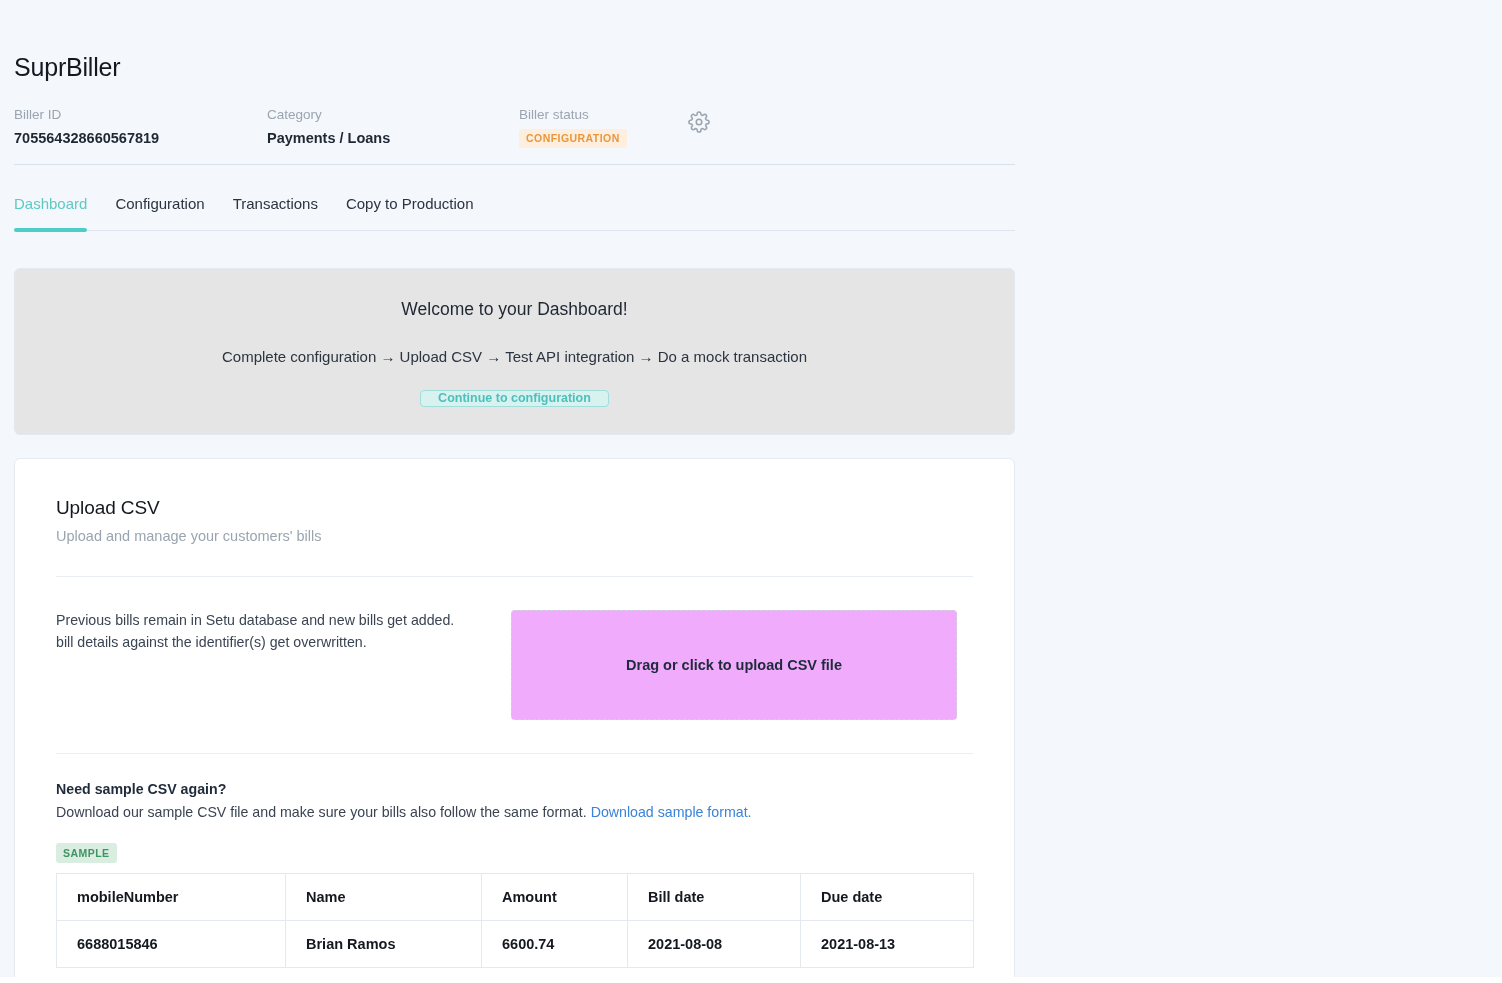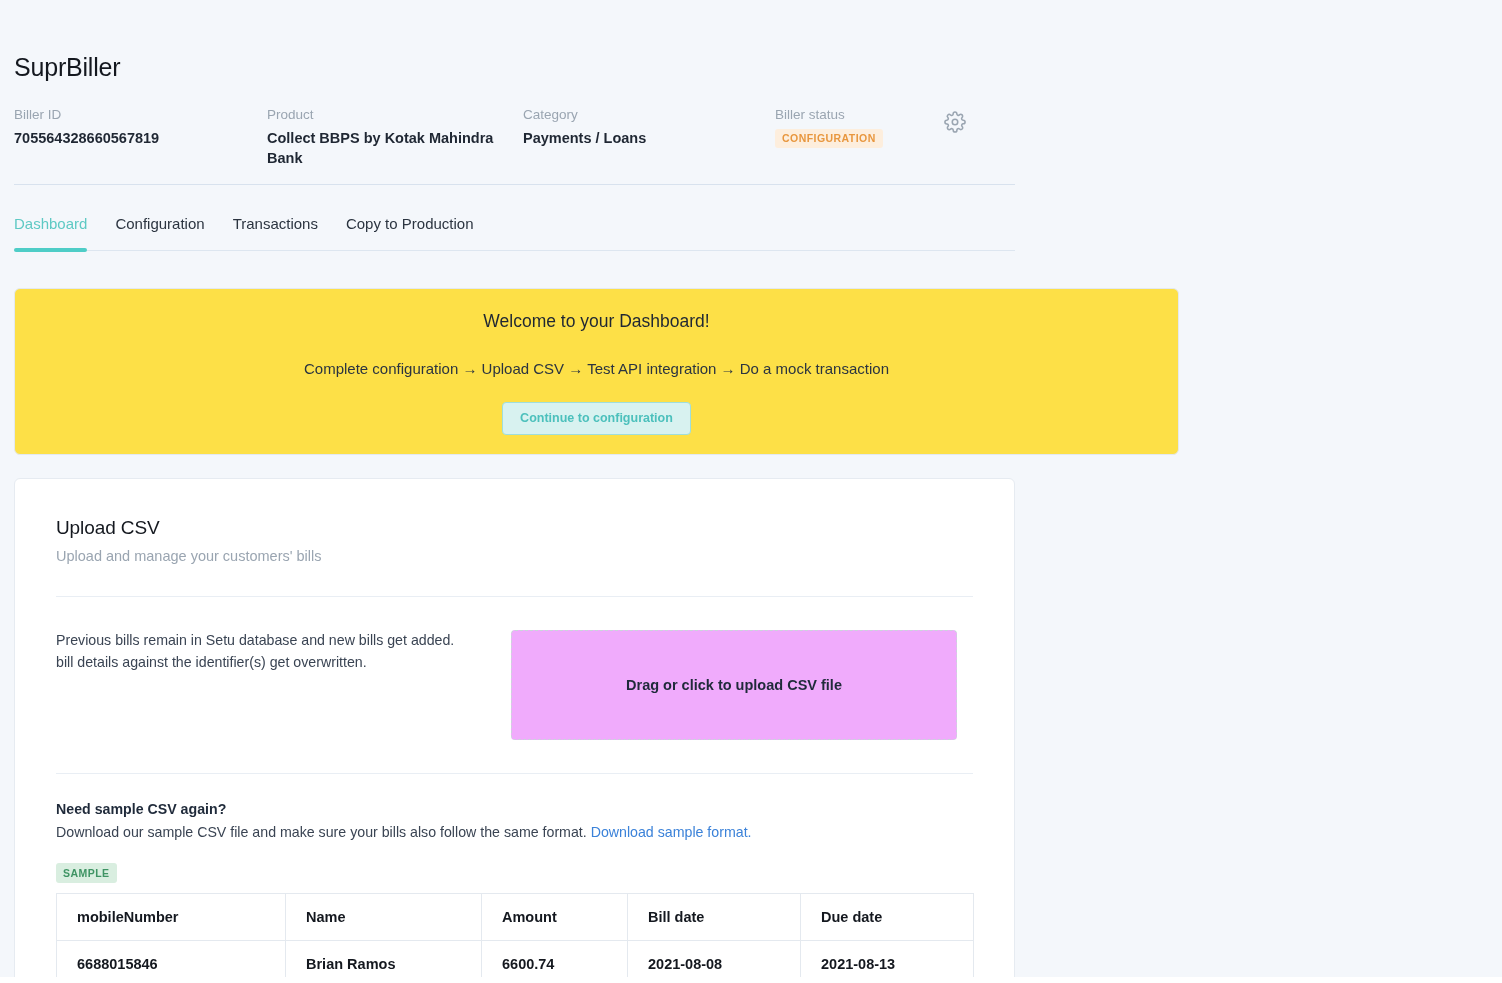--- a/index.html
+++ b/index.html
@@ -115,25 +115,25 @@
   }
   .tabs-divider {
     height: 1px;
     background: #dde6f0;
     width: 1001px;
   }
 
   
   .welcome-card {
     margin-top: 37px;
-    width: 1165px;
+    width: 1001px;
     height: 167px;
     border: 1px solid #e3e9f0;
     border-radius: 6px;
-    background: #fde047;
+    background: #e5e5e5;
     display: flex;
     flex-direction: column;
     align-items: center;
     justify-content: center;
   }
   .welcome-title {
     font-size: 17.5px;
     color: #1f2733;
     line-height: 24px;
     margin: 0;
@@ -147,21 +147,21 @@
     font-weight: 400;
   }
   .btn-continue {
     margin-top: 22px;
     background: #d8f2f0;
     border: 1px solid #9fdedb;
     color: #4cc0bc;
     font-size: 12.5px;
     font-weight: 700;
     border-radius: 4px;
-    padding: 8px 17px;
+    padding: 0 17px;
     cursor: pointer;
     font-family: "Liberation Sans", sans-serif;
     line-height: 15px;
   }
 
   
   .upload-card {
     margin-top: 23px;
     width: 1001px;
     background: #ffffff;
@@ -289,24 +289,20 @@
 
 <div class="page">
   <div class="container">
 
     <h1 class="app-title">SuprBiller</h1>
 
     <div class="meta-row">
       <div class="meta-col biller-id">
         <span class="meta-label">Biller ID</span>
         <span class="meta-value">705564328660567819</span>
-      </div>
-      <div class="meta-col product">
-        <span class="meta-label">Product</span>
-        <span class="meta-value">Collect BBPS by Kotak Mahindra Bank</span>
       </div>
       <div class="meta-col category">
         <span class="meta-label">Category</span>
         <span class="meta-value">Payments / Loans</span>
       </div>
       <div class="meta-col status">
         <span class="meta-label">Biller status</span>
         <span class="badge-status">CONFIGURATION</span>
       </div>
       <div class="gear-wrap">

